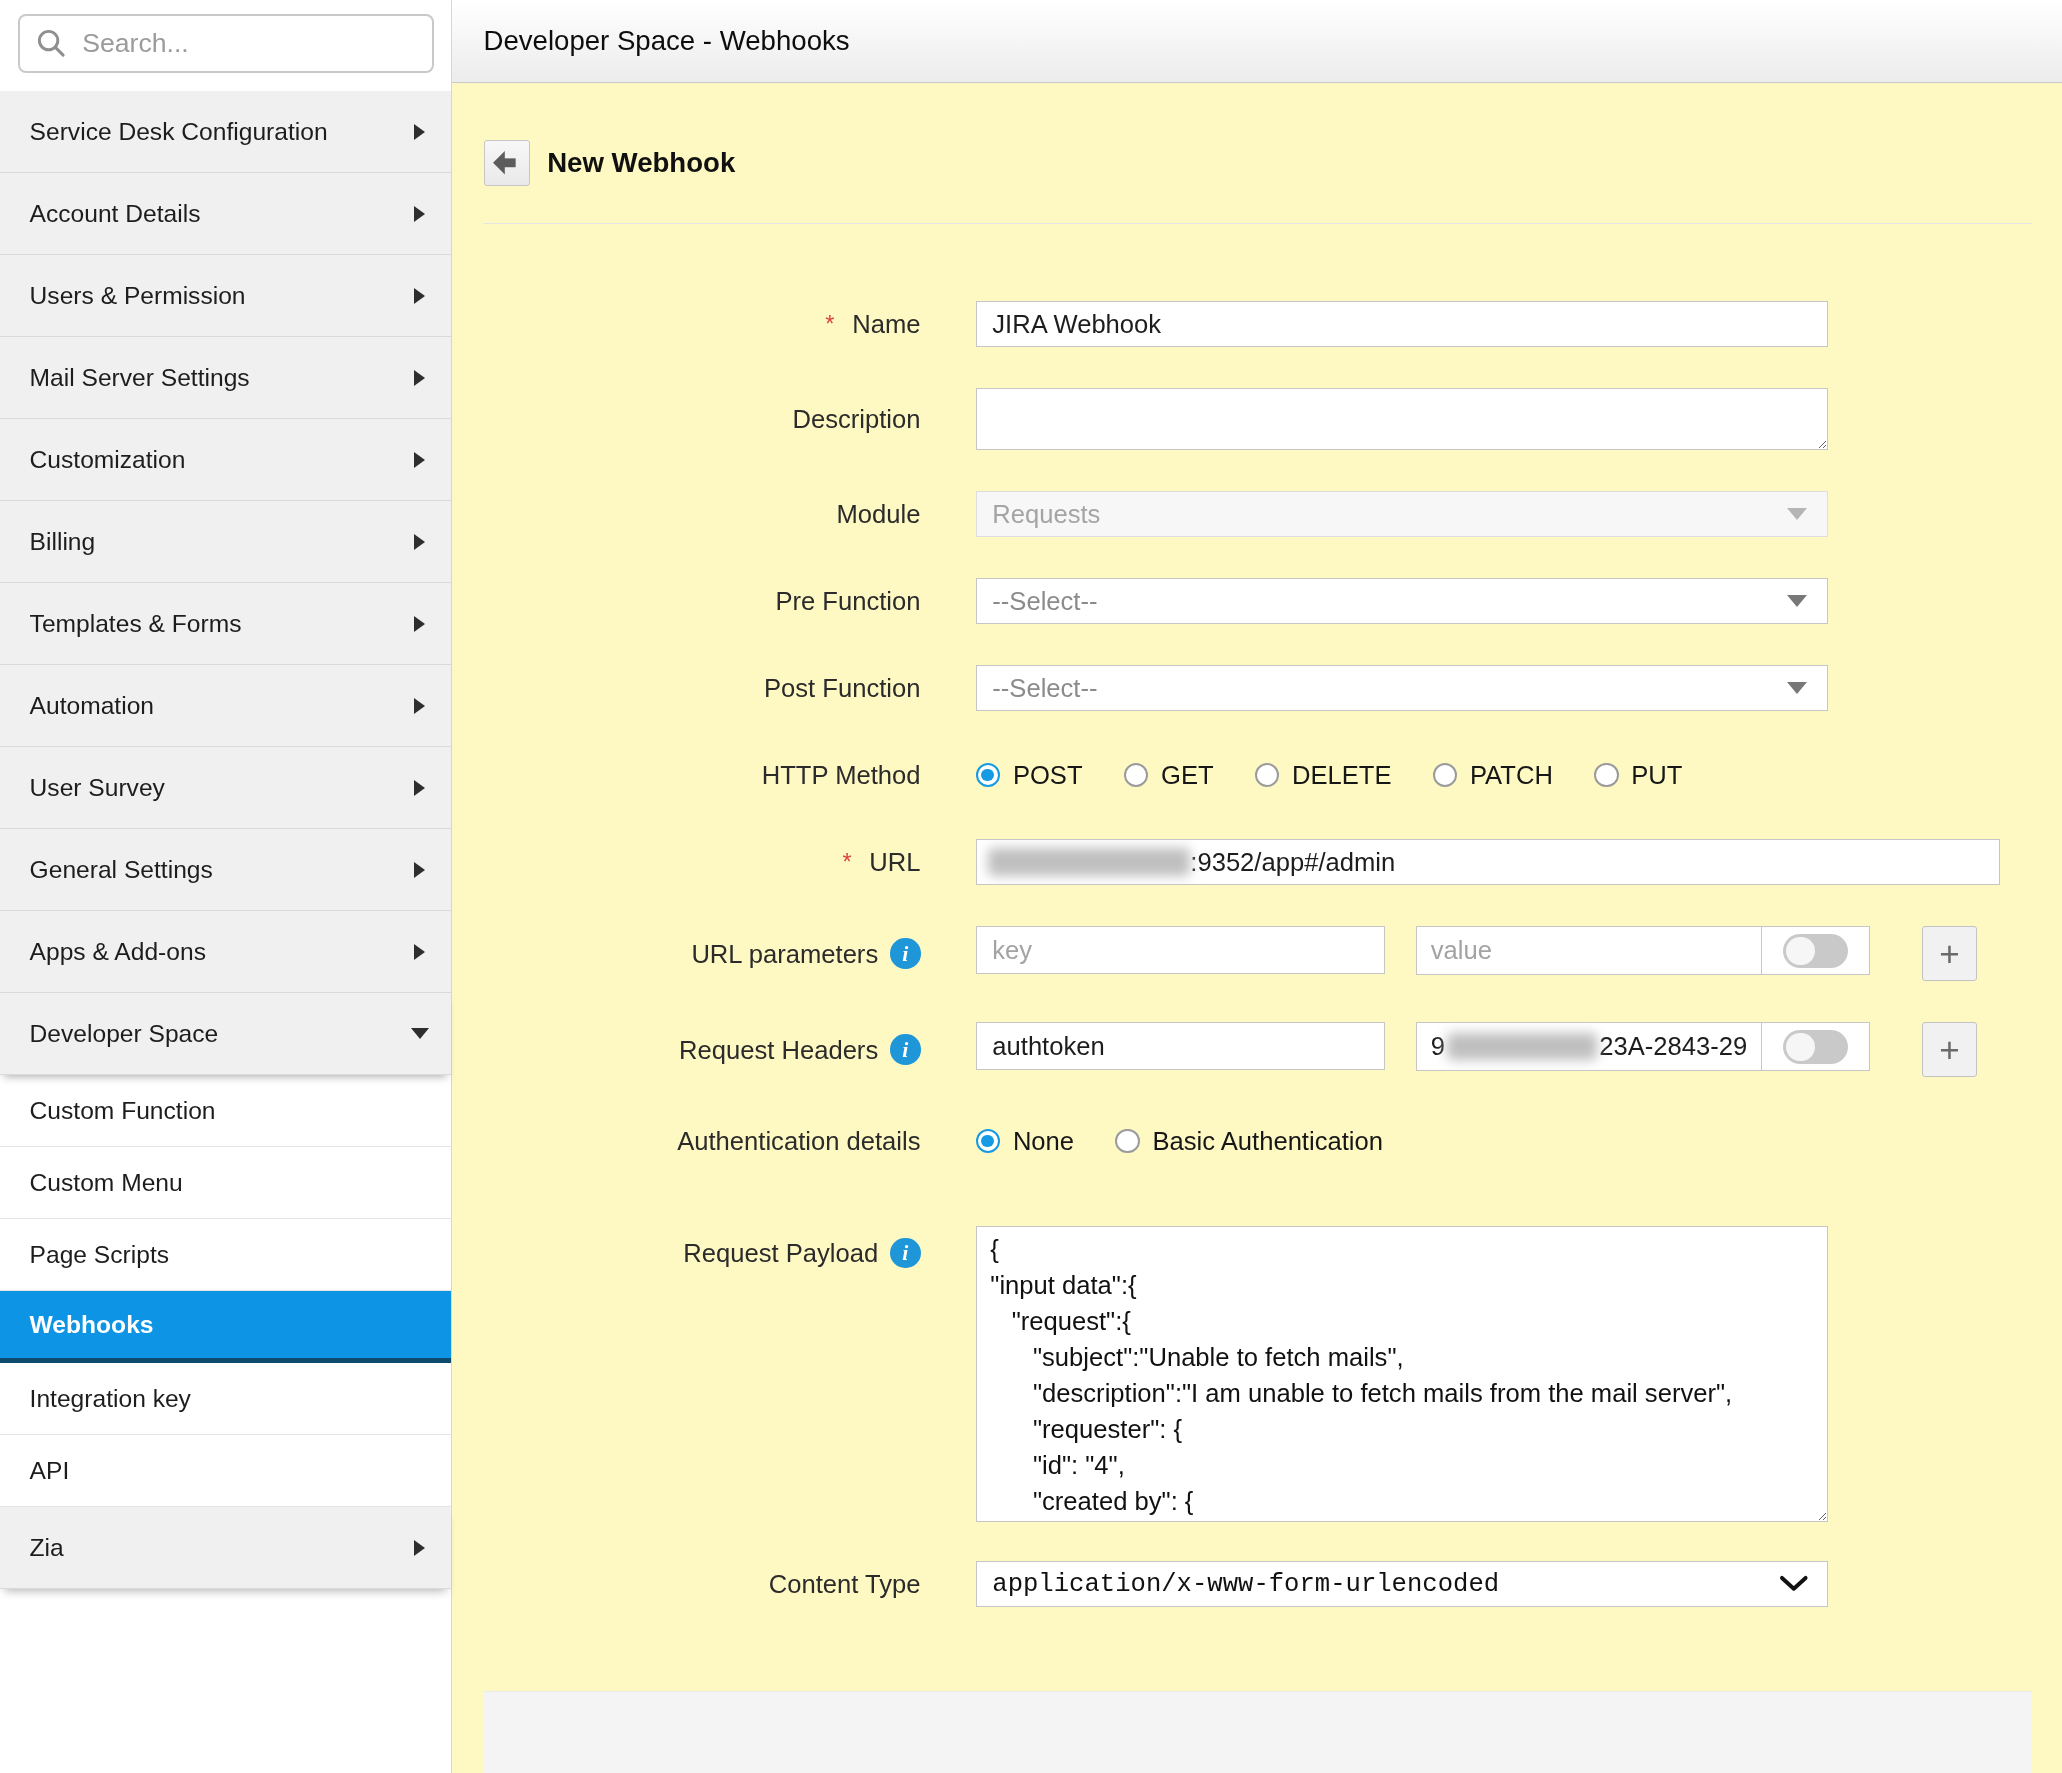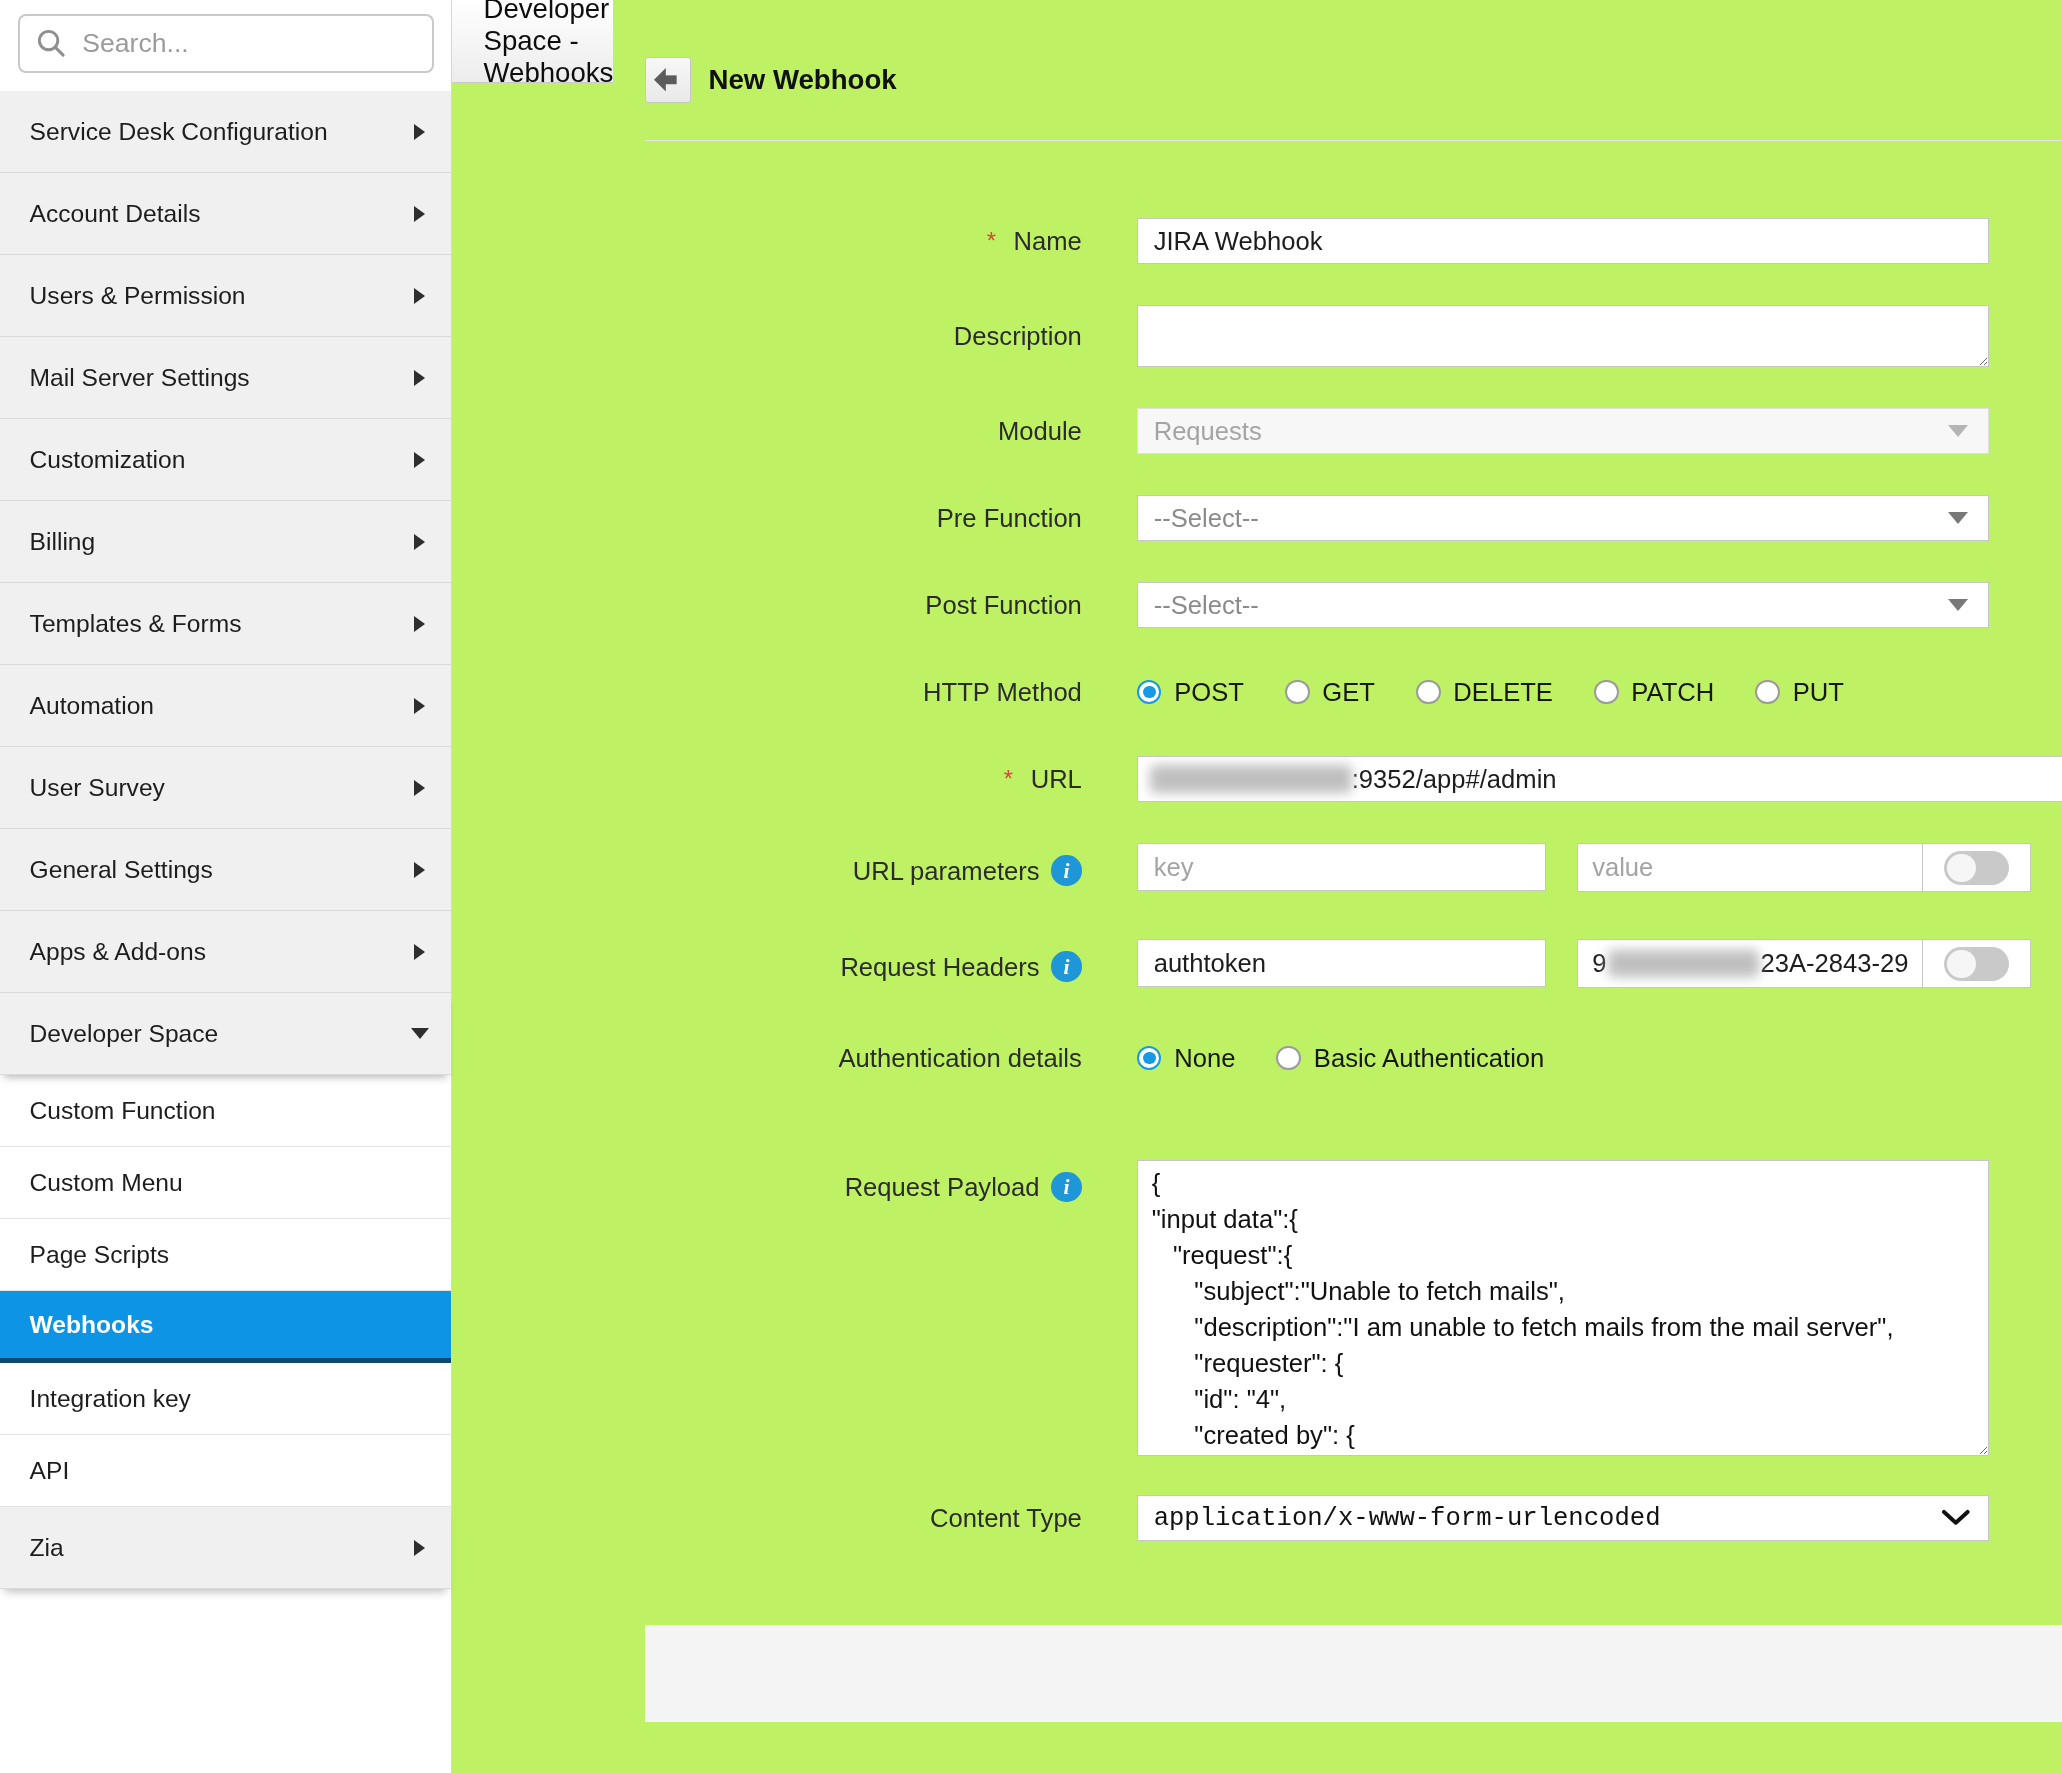--- a/index.html
+++ b/index.html
@@ -43,21 +43,21 @@
   .submenu { list-style:none; }
   .submenu-item {
     height:72px; display:flex; align-items:center; padding:0 29.6px;
     background:#fff; border-bottom:1px solid #e4e4e4;
     font-size:24.6px; color:#1d1d1d; cursor:pointer;
   }
   .submenu-item.selected { background:#0e94e4; color:#fff; font-weight:bold; border-bottom:5px solid #0c4a6e; }
   .menu-item.last { box-shadow:0 6.9px 8.9px -3.9px rgba(0,0,0,.28); z-index:2; }
 
   
-  .main { flex:1; display:flex; flex-direction:row; background:#bef264; min-width:0; }
+  .main { flex:1; display:flex; flex-direction:column; background:#fef9c3; min-width:0; }
   .main-header {
     height:83px; flex:0 0 83px;
     background:linear-gradient(#ffffff, #ececec);
     border-bottom:1px solid #c9c9c9;
     display:flex; align-items:center; padding-left:31.5px;
     font-size:27.6px; color:#0d0d0d;
   }
   .content { flex:1; padding:57px 31.5px 0 31.5px; position:relative; }
   .page-title-row { display:flex; align-items:center; }
   .back-btn {
@@ -132,21 +132,21 @@
   .combo-toggle { flex:0 0 108px; border-left:1px solid #c6c6c6; display:flex; align-items:center; justify-content:center; }
   .toggle { width:65px; height:34px; border-radius:17.7px; background:#c9c9c9; position:relative; cursor:pointer; }
   .toggle .knob { position:absolute; left:3px; top:3px; width:28.6px; height:28.6px; border-radius:50%; background:#f6f6f6; }
   .plus-btn {
     width:55px; height:55px; margin-left:52px; border:1px solid #c3c3c3; border-radius:3px;
     background:#f1f1f1; color:#6b6b6b; font-size:35px; line-height:1; cursor:pointer;
     display:flex; align-items:center; justify-content:center; font-family:inherit;
   }
 
   
-  .row.payload { margin-top:79px; margin-bottom:39px; }
+  .row.payload { margin-top:62px; margin-bottom:39px; }
   .row.payload .label { padding-top:3.9px; }
   .payload-area {
     width:852px; height:296px; border:1px solid #c6c6c6; resize:vertical;
     font-family:inherit; font-size:25.6px; line-height:36px; color:#111;
     padding:3.9px 13.8px; outline:none; white-space:pre; overflow:hidden;
   }
   .ct-select { color:#111;font-family:Liberation Mono, monospace; }
   .ct-select .chev { position:absolute; right:17.7px; }
 
   

